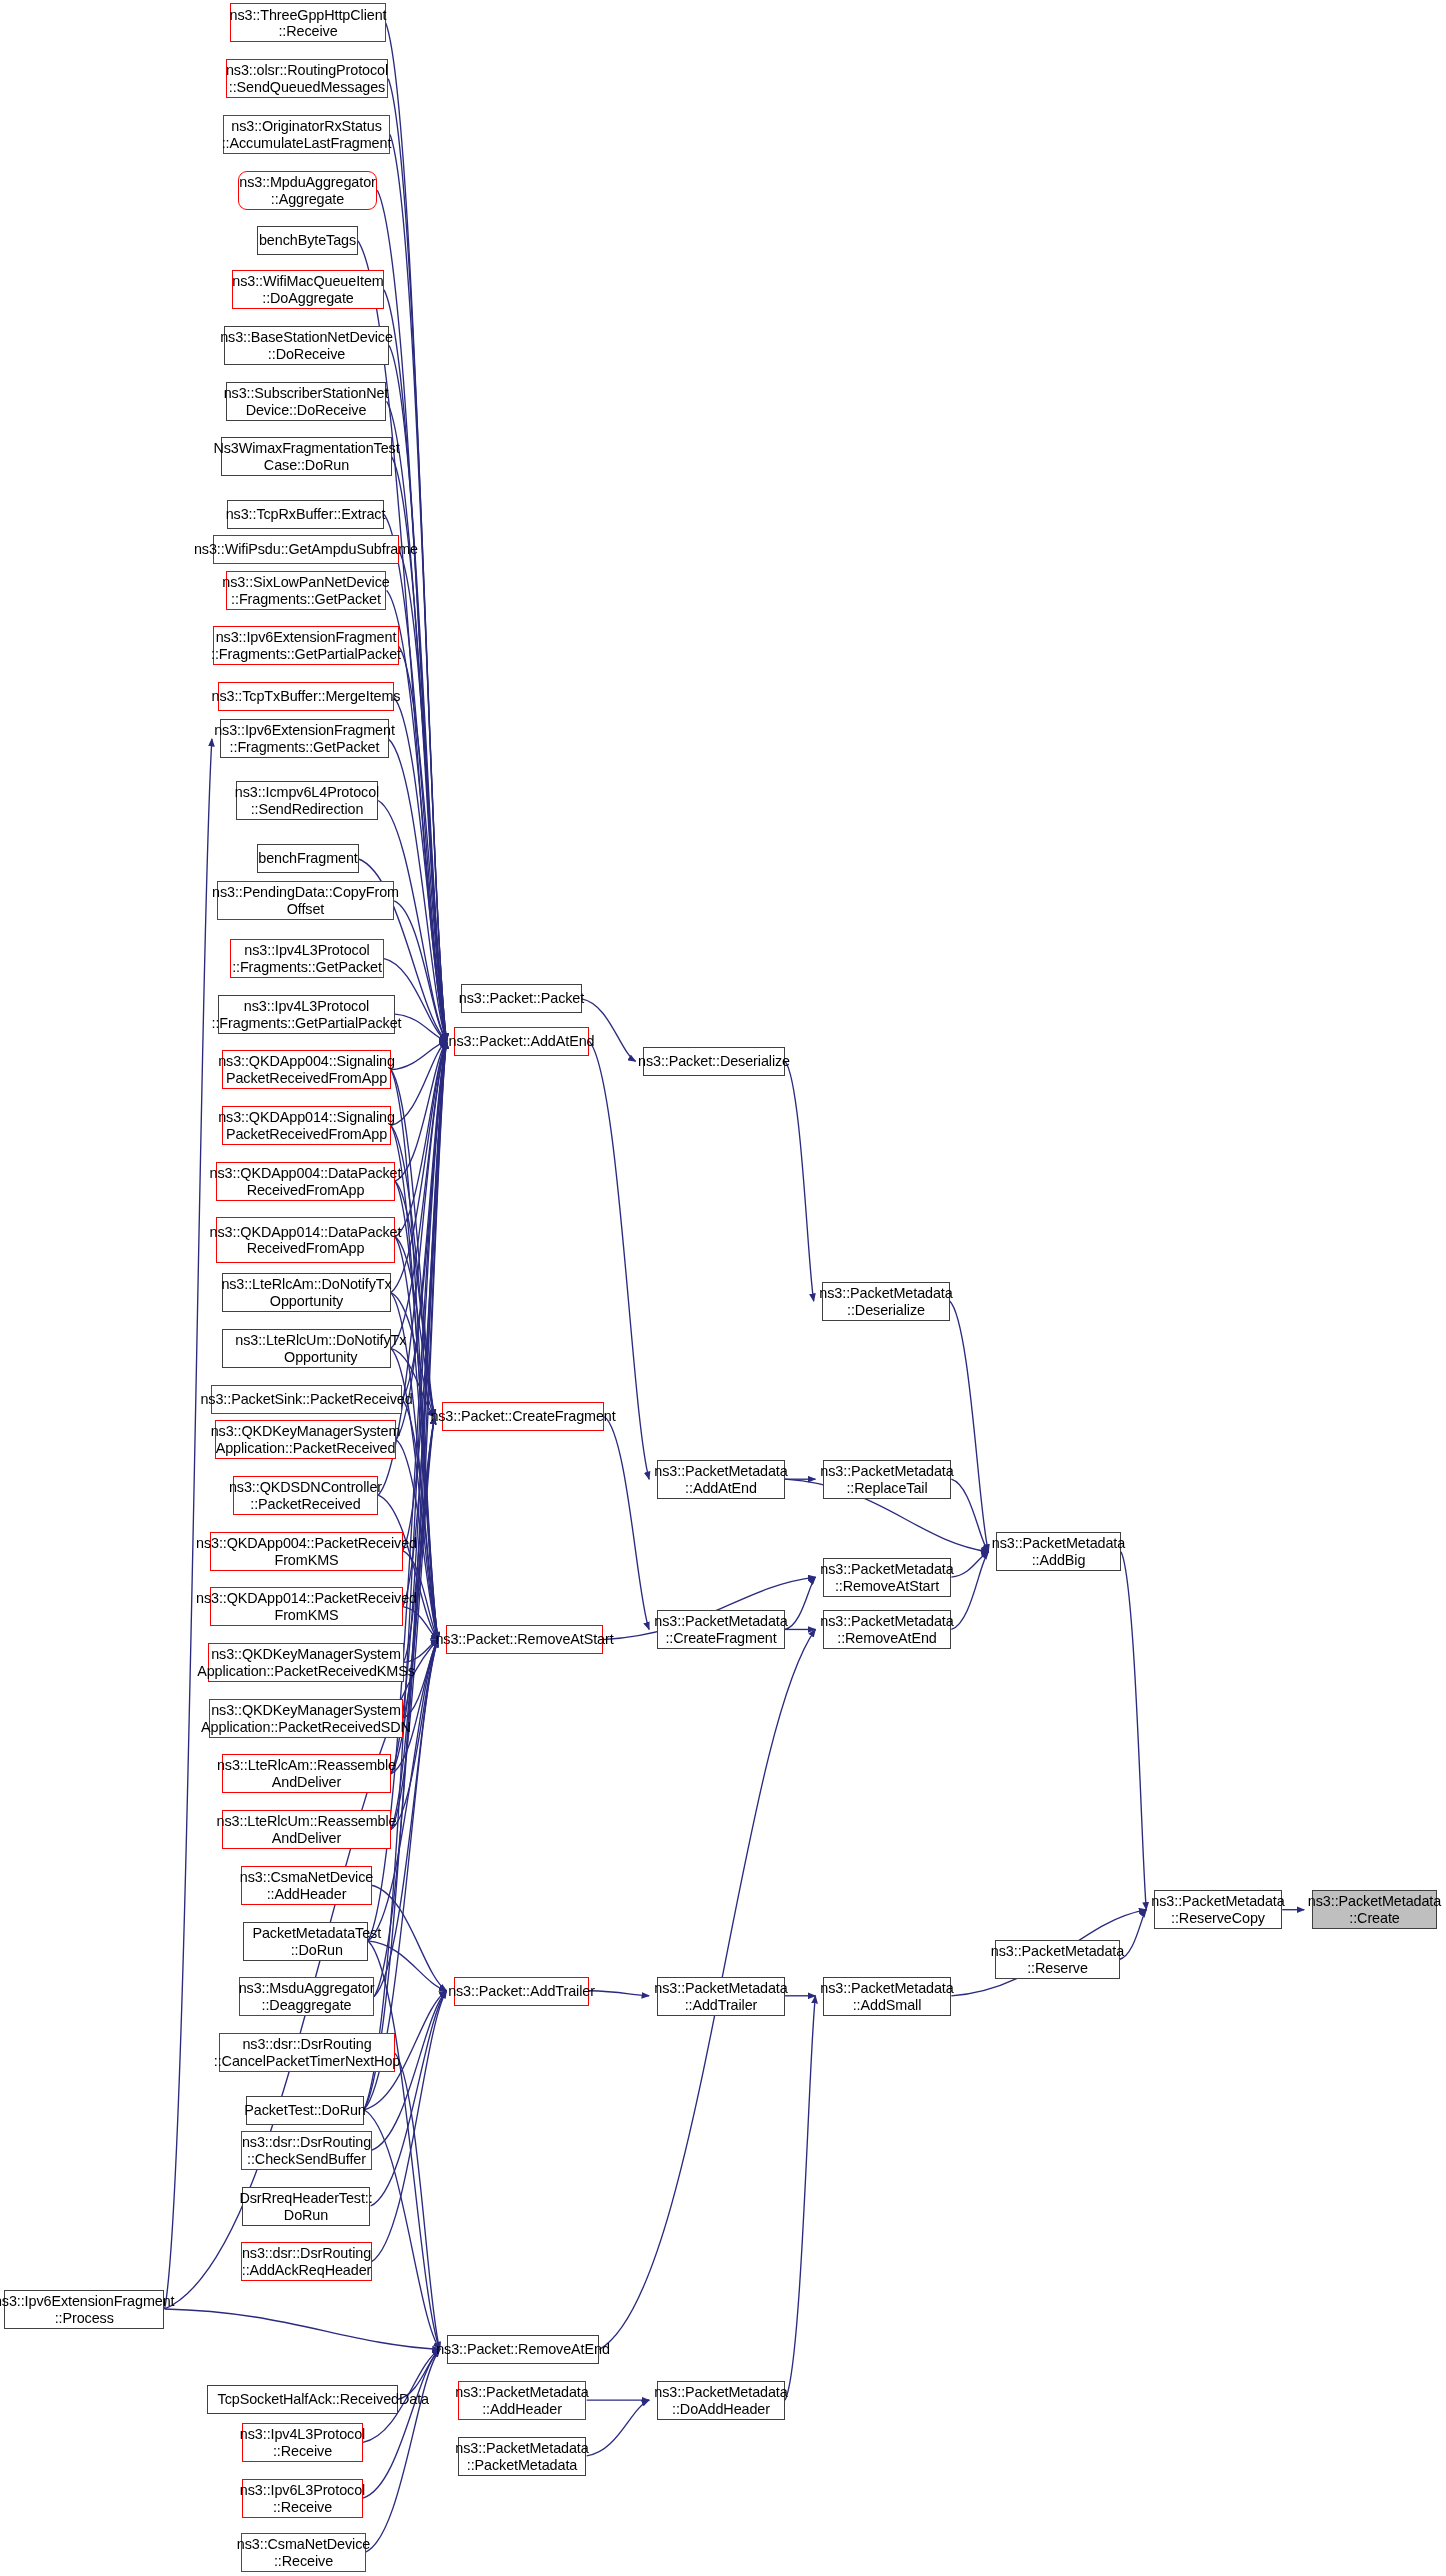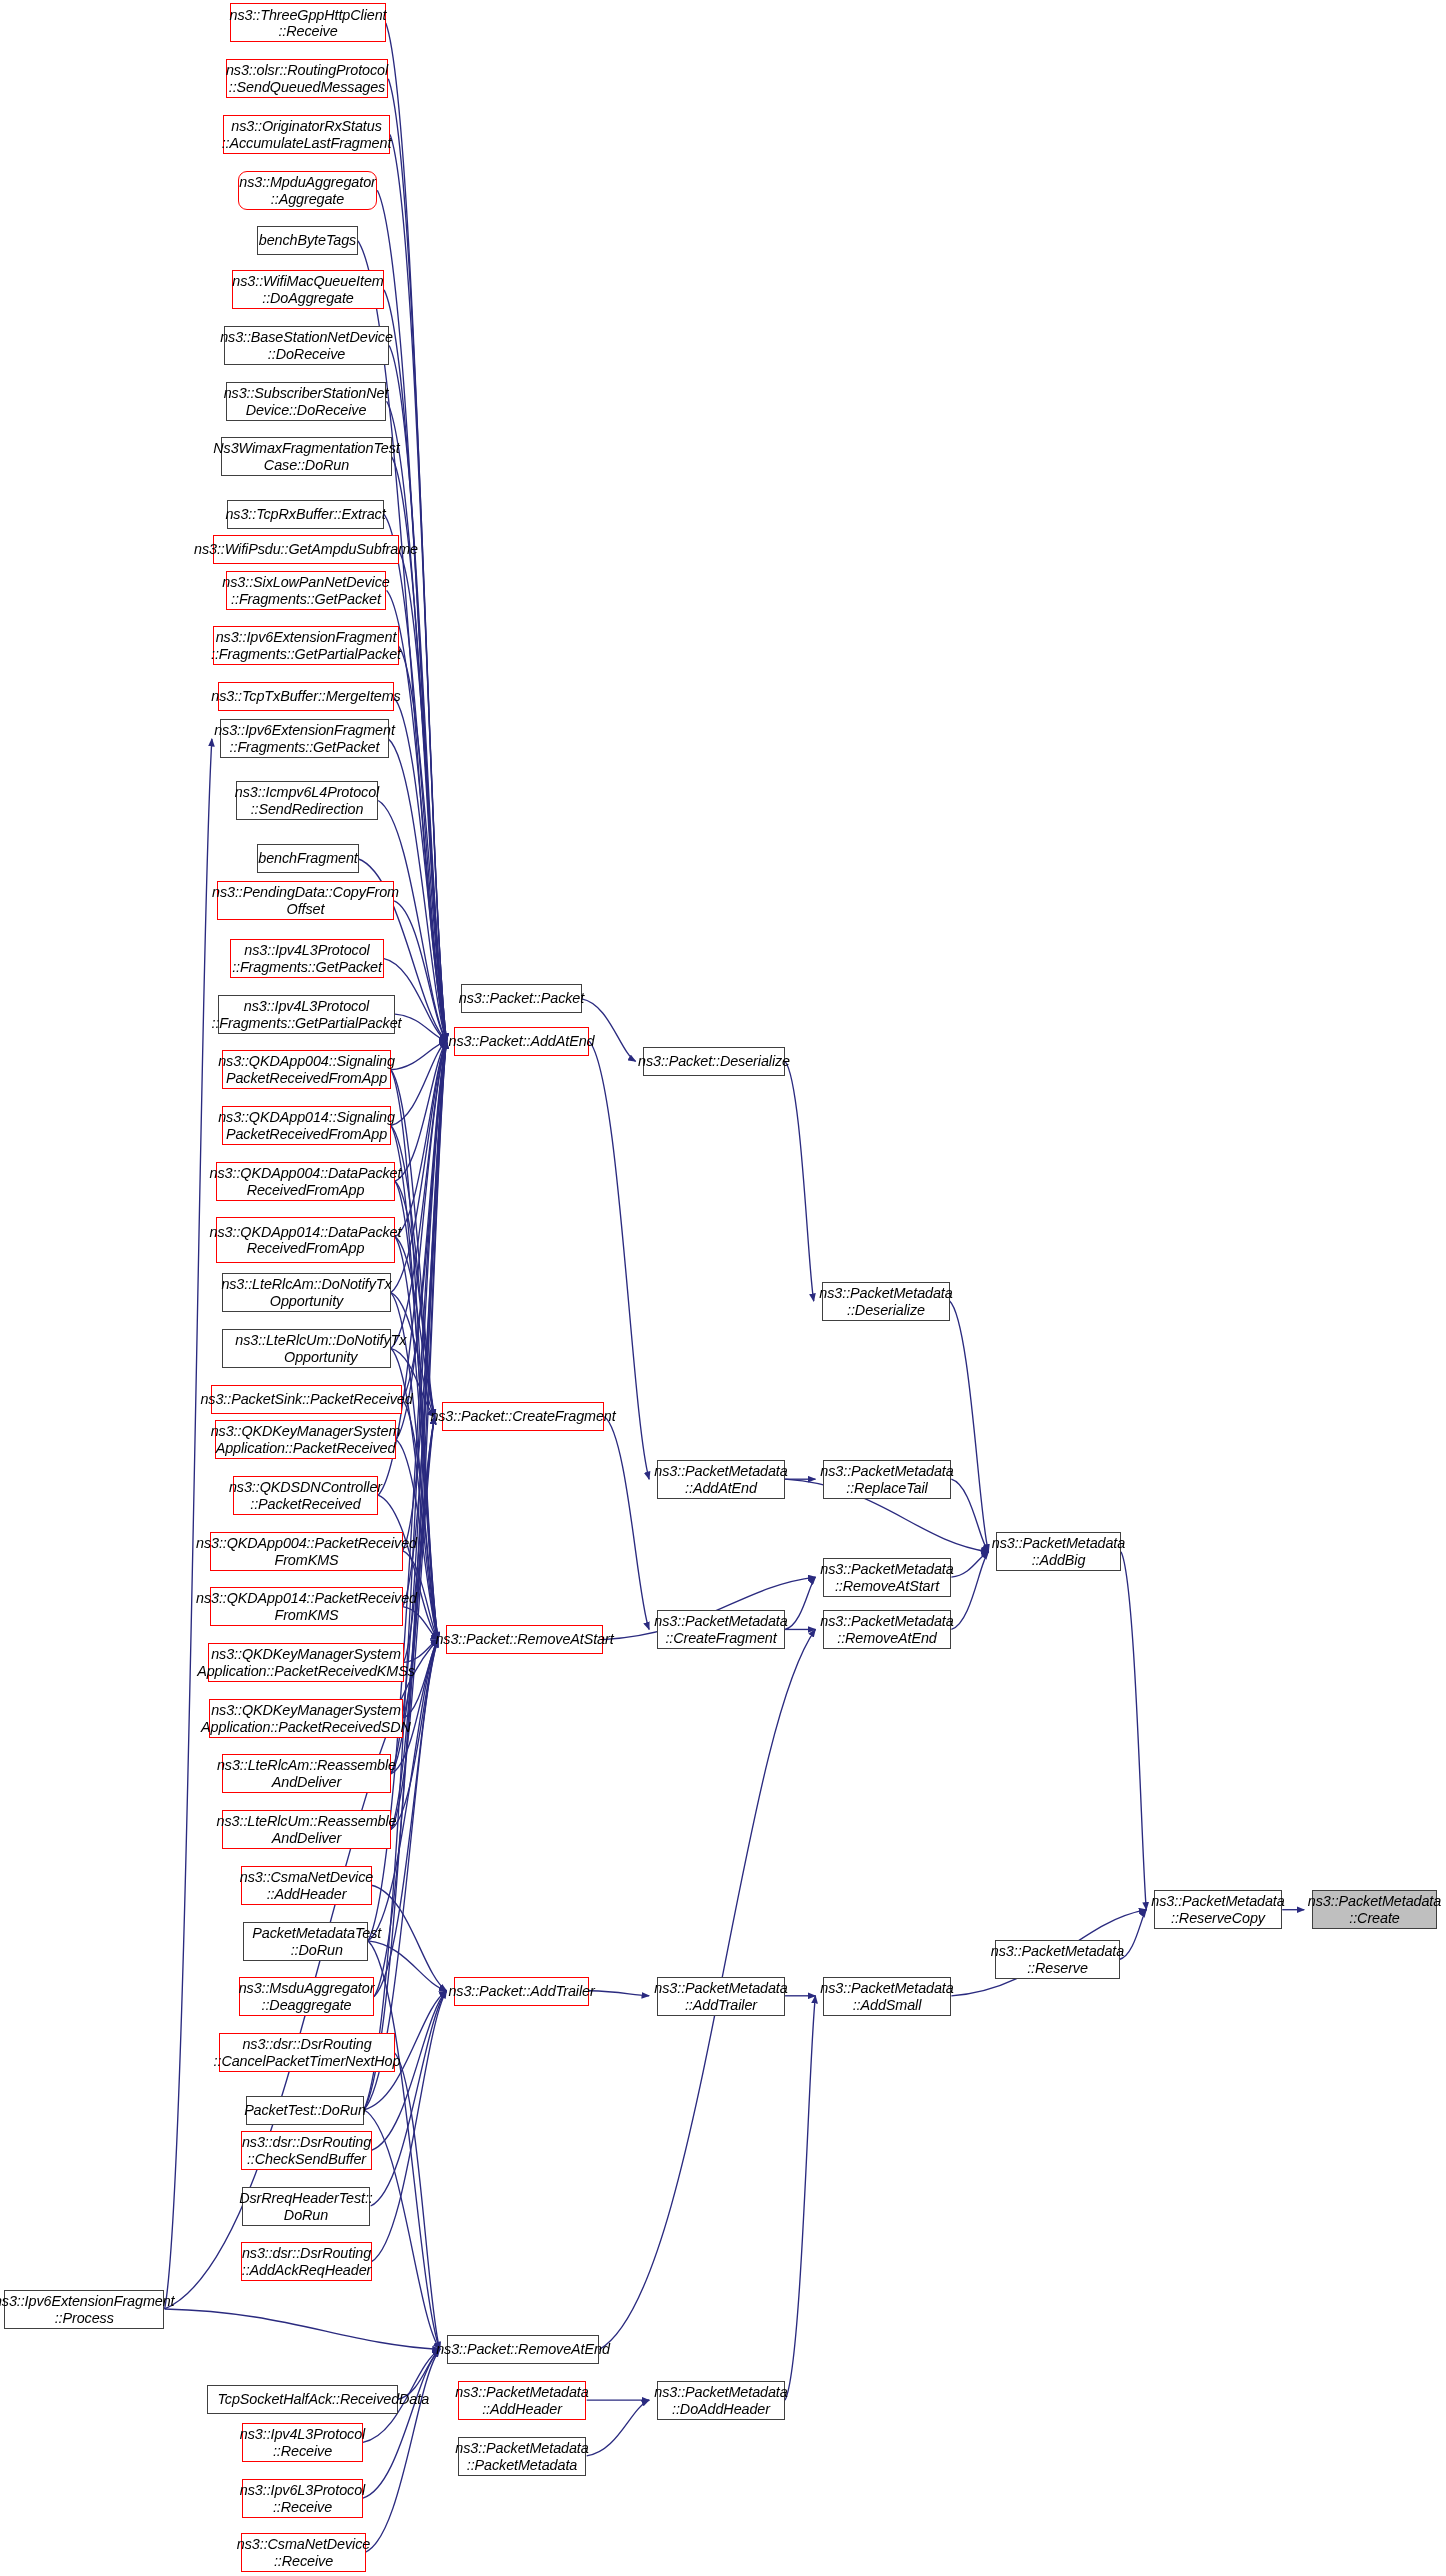--- a/index.html
+++ b/index.html
@@ -1,17 +1,17 @@
 <!DOCTYPE html>
 <html style="font-size:13.5px"><head>
 <meta charset="utf-8">
 <style>
   html,body{margin:0;padding:0;background:#ffffff;}
   body{font-family:"Liberation Sans",sans-serif;}
-  #graph{position:relative;width:1446px;height:2576px;background:#ffffff;overflow:hidden;font-style:italic;}
+  #graph{position:relative;width:1446px;height:2576px;background:#ffffff;overflow:hidden;}
   #edges{position:absolute;left:0;top:0;width:1446px;height:2576px;pointer-events:none;}
   .node{
     position:absolute;
     box-sizing:border-box;
     background:#ffffff;
     border:1.7px solid #404040;
     display:flex;
     align-items:center;
     justify-content:center;
     text-align:center;

